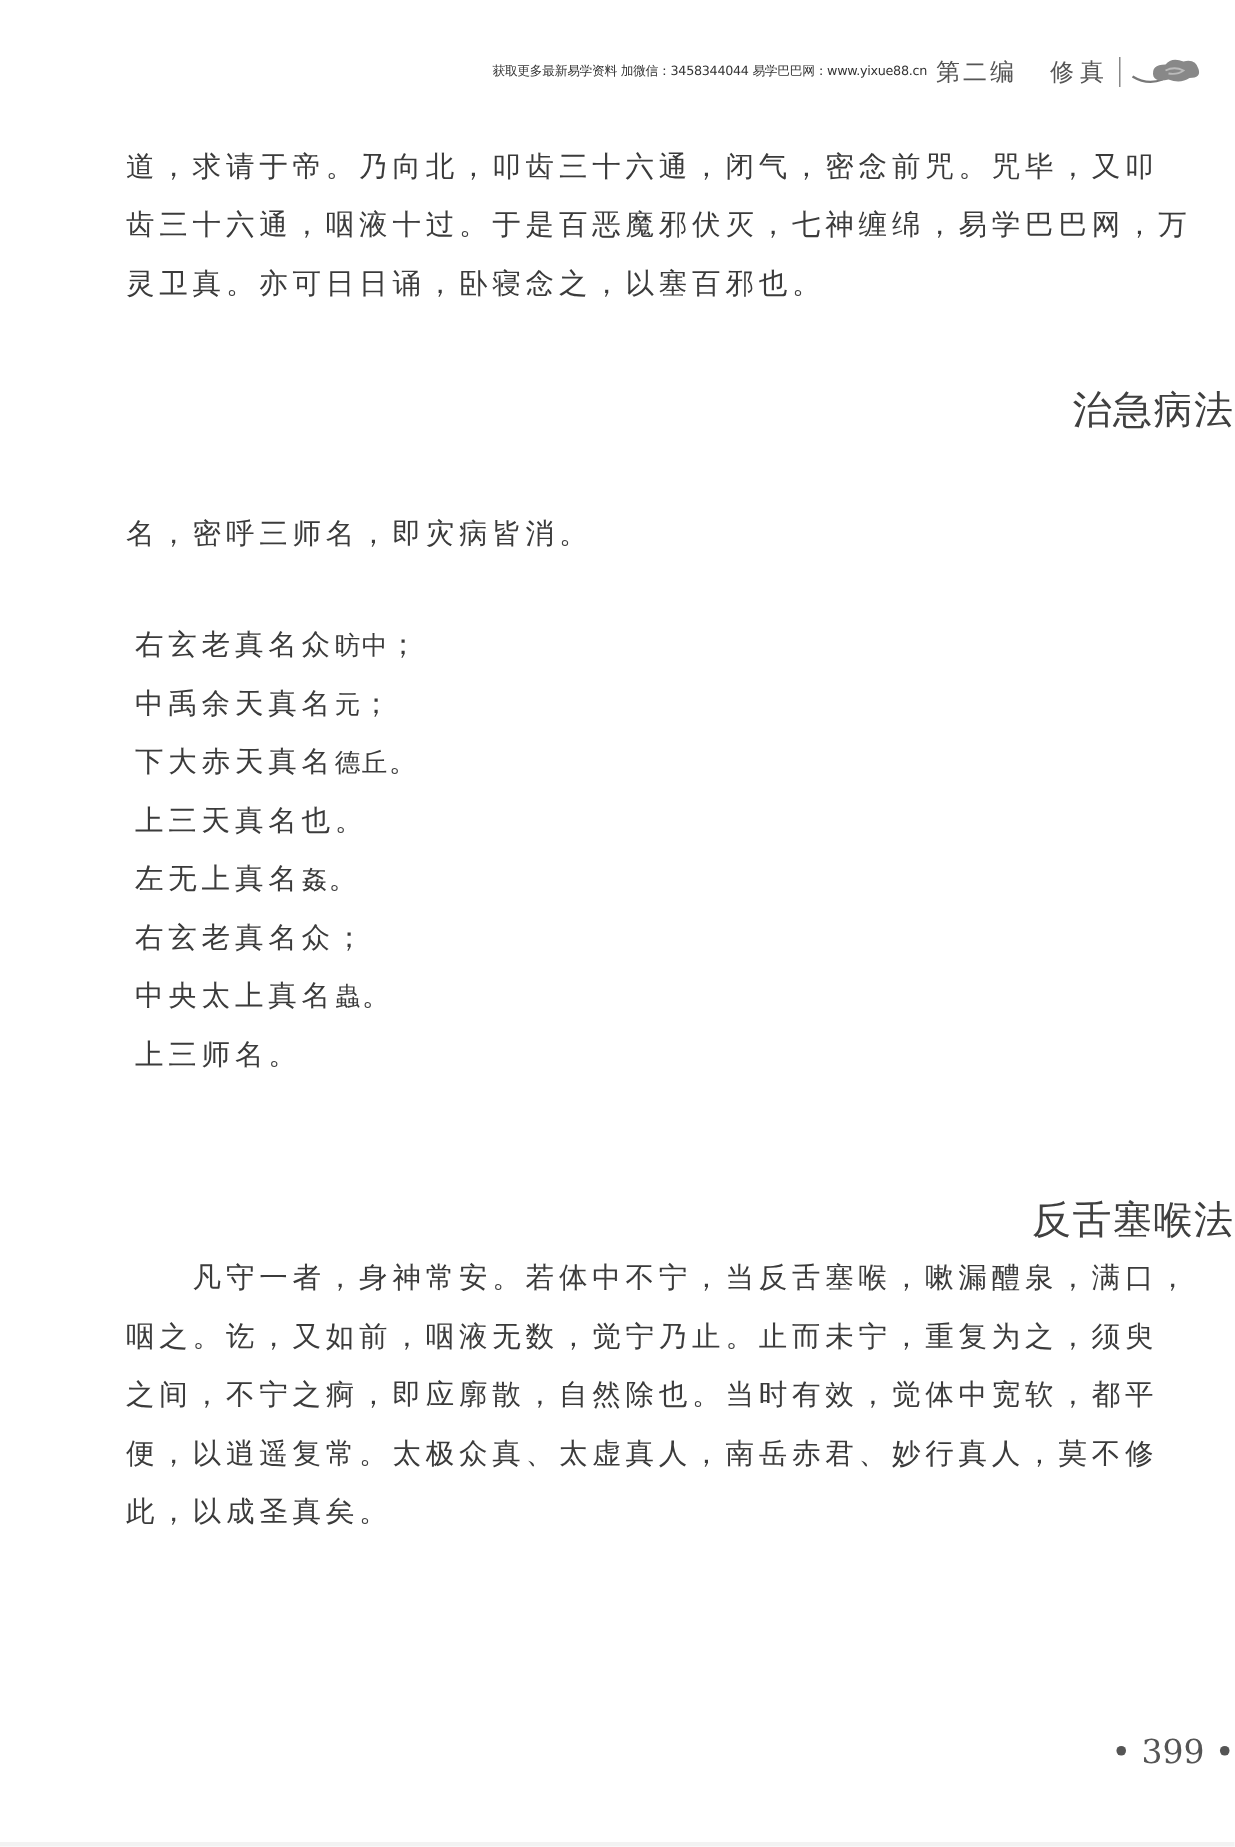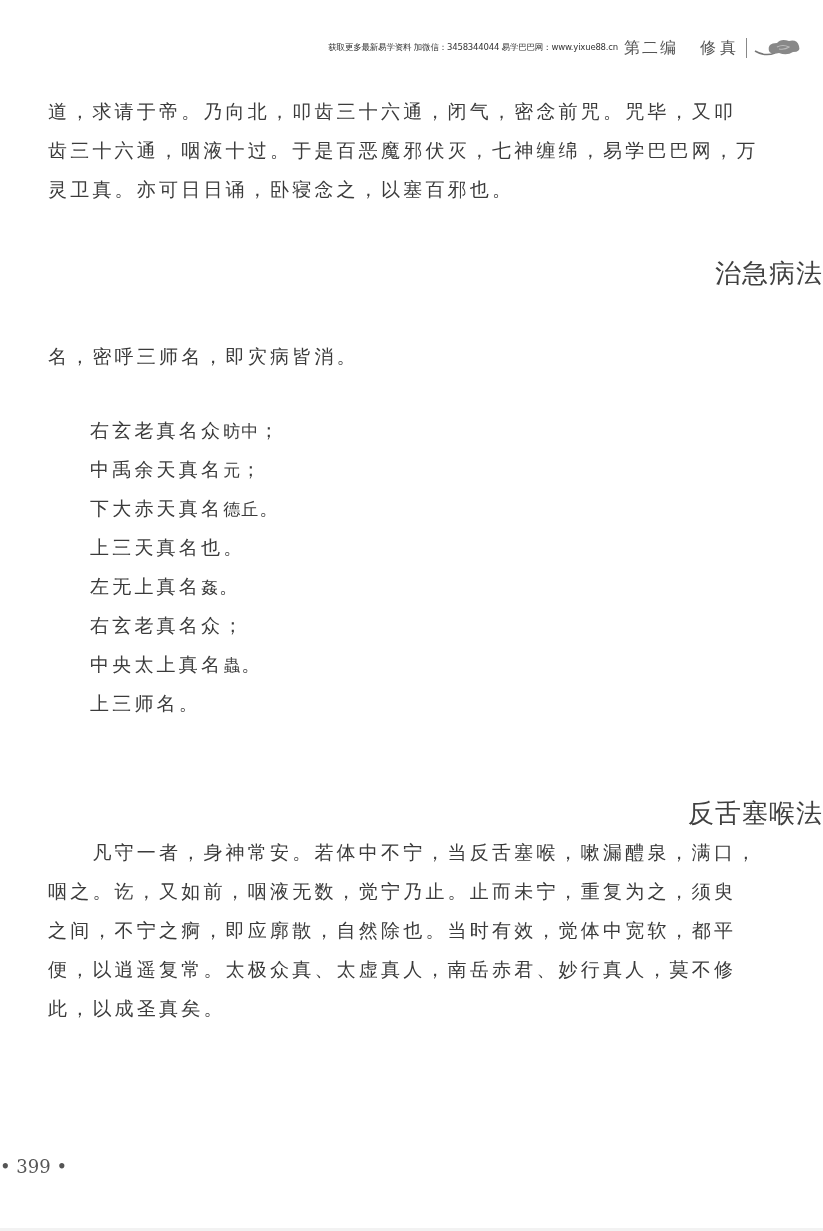--- a/index.html
+++ b/index.html
@@ -28,35 +28,35 @@
   .header .divider {
     width: 1px; height: 20px; background: #888; margin-right: 6px;
   }
   .header .cloud { width: 50px; height: 22px; }
 
   .para {
     position: absolute; left: 48px; width: 690px;
     font-size: 19px; line-height: 39px; letter-spacing: 3.2px;
     text-align: justify; color: #3b3b3b;
   }
-  .para .line { display: block; white-space: nowrap; }
+  .para .line { display: block; white-space: nowrap; margin-left: 36px; }
   .heading {
     position: absolute; left: 0; right: 0; text-align: right;
     font-family: "DejaVu Sans", "Liberation Sans", sans-serif;
     font-size: 26px; color: #404040; letter-spacing: 1px; margin-left: 40px;
   }
   .list {
     position: absolute; left: 90px;
     font-size: 19px; line-height: 38px; letter-spacing: 3.2px; color: #3b3b3b;
   }
   .list .item { display: block; white-space: nowrap; }
   .list .small { font-size: 17px; letter-spacing: 1px; }
   .page-number {
-    position: absolute; top: 1156px; left: 0; right: 0; text-align: left;
-    font-size: 18px; color: #555;
+    position: absolute; top: 1156px; left: 0; right: 0; text-align: right;
+    font-size: 22px; color: #555;
   }
   .bottom-bar {
     position: absolute; left: 0; right: 0; bottom: 0; height: 3px; background: #f2f2f2;
   }
 </style>
 </head>
 <body>
 
 <div class="header">
   <span class="promo">获取更多最新易学资料 加微信：3458344044 易学巴巴网：www.yixue88.cn</span>

